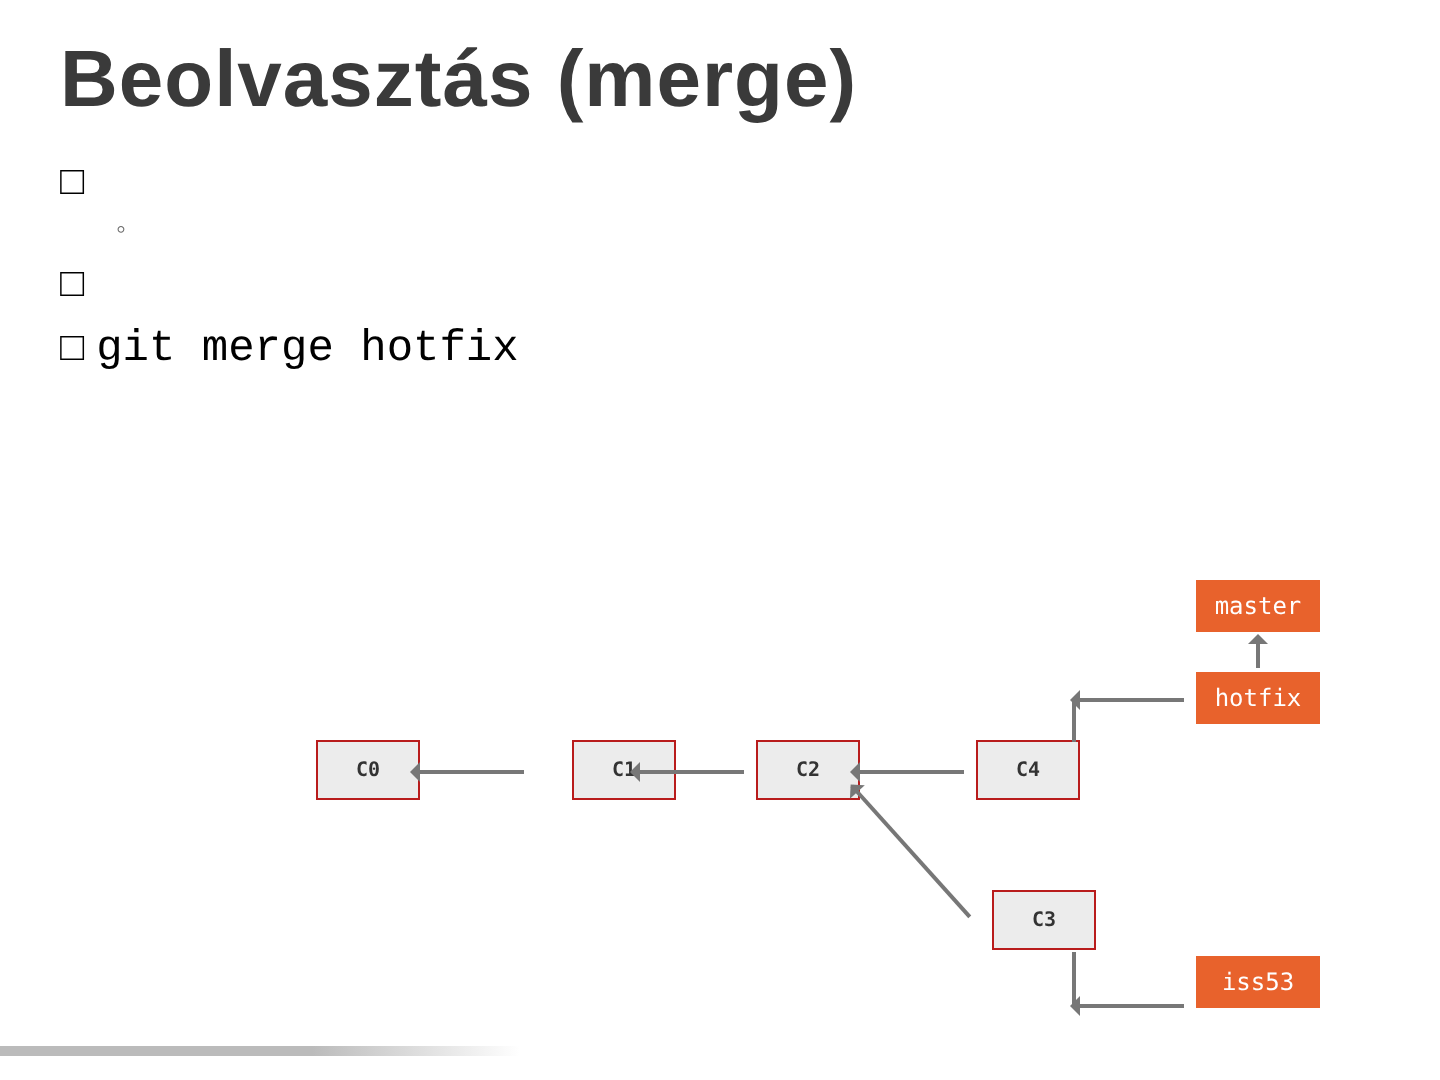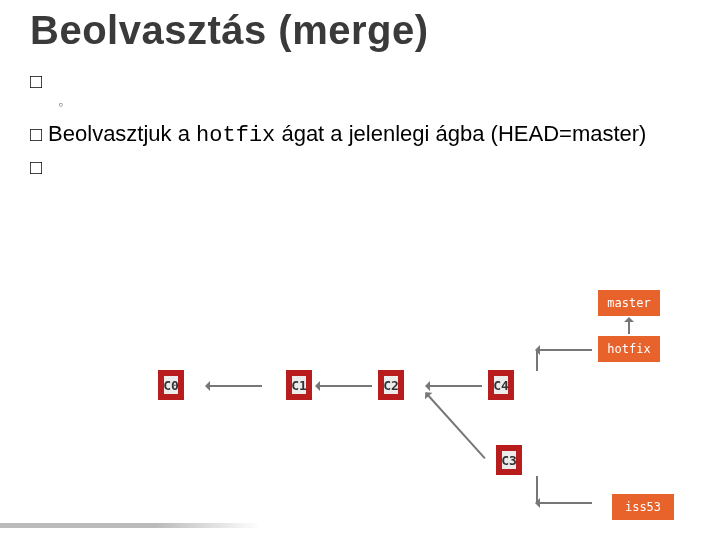--- a/index.html
+++ b/index.html
@@ -3,40 +3,40 @@
 <meta charset="utf-8">
 <style>
   * { box-sizing: border-box; margin: 0; padding: 0; }
   html, body { width: 720px; height: 540px; background: #fff; font-family: "Segoe UI", Arial, sans-serif; color: #000; }
   .slide { position: relative; width: 720px; height: 540px; overflow: hidden; }
 
   .title {
     font-size: 40px;
     font-weight: 700;
     color: #3a3a3a;
-    padding: 8px 0 0 30px;
+    padding: 18px 0 0 30px;
     letter-spacing: 0.5px;
   }
 
   .body { padding: 10px 0 0 30px; font-size: 22px; line-height: 1.25; }
   .bullet { display: flex; align-items: baseline; gap: 4px; margin-top: 6px; }
   .marker { font-family: Arial, sans-serif; font-size: 20px; margin-right: 2px; }
   .sub { margin-left: 28px; font-size: 20px; color: #6a6a6a; display: flex; align-items: baseline; gap: 6px; margin-top: 2px; }
   .sub .smark { font-size: 14px; }
   .mono { font-family: Consolas, "Courier New", monospace; }
 
   .diagram { position: absolute; left: 158px; top: 330px; width: 560px; height: 210px; }
 
   .commit {
     position: absolute;
-    width: 26px; height: 30px;
-    border: 6px solid #b91c1c;
+    width: 52px; height: 30px;
+    border: 1px solid #b91c1c;
     background: #ececec;
     display: flex; align-items: center; justify-content: center;
-    font-family: Consolas, monospace; font-size: 13px; font-weight: 600; color: #333;
+    font-family: Consolas, monospace; font-size: 10px; font-weight: 600; color: #333;
   }
   .branch {
     position: absolute;
     width: 62px; height: 26px;
     background: #e8622c;
     color: #fff;
     display: flex; align-items: center; justify-content: center;
     font-family: Consolas, monospace; font-size: 12px;
   }
   .arrow-h {
@@ -79,27 +79,25 @@
     <div class="bullet">
       <span class="marker">□</span>
     </div>
 
     <div class="sub">
       <span class="smark">◦</span>
     </div>
 
     <div class="bullet">
       <span class="marker">□</span>
-      <span>
-        <span>Beolvasztjuk</span><span> a </span><span class="mono">hotfix</span><span> ágat a jelenlegi ágba (HEAD=master)</span>
-      </span>
     </div>
 
     <div class="bullet">
       <span class="marker">□</span>
+      <span class="mono">git merge hotfix</span>
     </div>
 
   </div>
 
   <div class="diagram">
 
     <div class="commit" style="left:0px;  top:40px;">C0</div>
     <div class="commit" style="left:128px;top:40px;">C1</div>
     <div class="commit" style="left:220px;top:40px;">C2</div>
     <div class="commit" style="left:330px;top:40px;text-align:right;">C4</div>
@@ -109,21 +107,21 @@
     <div class="arrow-h" style="left:48px; top:55px; width:56px;"></div>
     <div class="arrow-h" style="left:158px;top:55px; width:56px;"></div>
     <div class="arrow-h" style="left:268px;top:55px; width:56px;"></div>
 
     <div class="arrow-diag-wrap" style="left:268px; top:62px;">
       <div class="arrow-diag" style="width:88px; transform: rotate(48deg);"></div>
     </div>
 
     <div class="branch" style="left:440px; top:-40px;">master</div>
     <div class="branch" style="left:440px; top:6px;">hotfix</div>
-    <div class="branch" style="left:440px; top:164px;margin-left:14px;">iss53</div>
+    <div class="branch" style="left:440px; top:148px;">iss53</div>
 
     <div class="arrow-v up" style="left:470px; top:-12px; height:16px;"></div>
 
     <div class="arrow-h" style="left:378px; top:19px; width:56px;"></div>
 
     <div class="arrow-v" style="left:378px; top:19px; height:22px;"></div>
 
     <div class="arrow-h" style="left:378px; top:172px; width:56px;"></div>
     <div class="arrow-v" style="left:378px; top:146px; height:26px;"></div>
 

